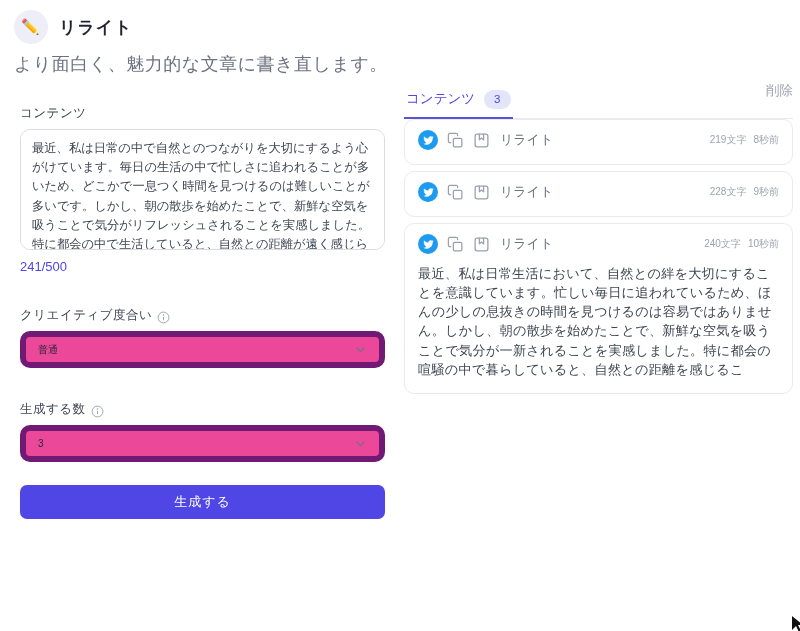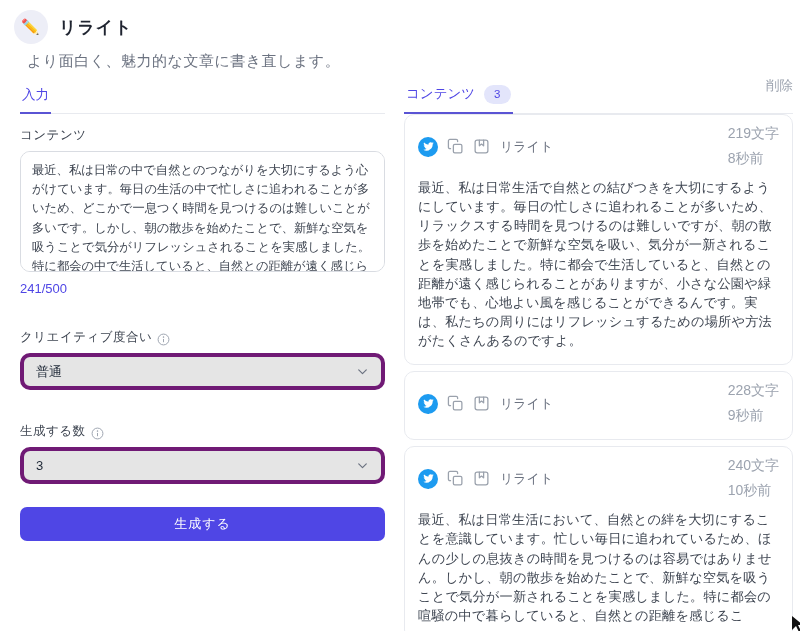--- a/index.html
+++ b/index.html
@@ -7,21 +7,21 @@
     font-family:"Liberation Sans","DejaVu Sans",sans-serif; color:#111827; }
 
   .app { position:relative; width:800px; height:631px; }
 
   
   .app-header { padding:10px 0 0 14px; }
   .header-row { display:flex; align-items:center; gap:11px; }
   .icon-circle { width:34px; height:34px; border-radius:50%; background:#edeef7;
     display:flex; align-items:center; justify-content:center; font-size:15px; }
   .app-title { font-size:17px; font-weight:700; color:#1f2430; letter-spacing:1px; }
-  .app-subtitle { margin:8px 0 0 13px; font-size:15px; color:#6b7280; letter-spacing:.5px; }
+  .app-subtitle { margin:8px 0 0 0; font-size:18px; color:#6b7280; letter-spacing:.5px; }
 
   
   .columns { display:flex; gap:19px; padding-left:20px; margin-top:16px; }
   .col-left  { width:365px; flex:none; }
   .col-right { width:389px; flex:none; }
 
   
   .tabbar { display:flex; align-items:flex-end; border-bottom:1px solid #e8eaef; height:27px; }
   .tab-active { display:flex; align-items:center; font-size:13.5px; font-weight:500;
     color:#4f46e5; padding:0 2px 8px 2px; border-bottom:2px solid #5a54d4; margin-bottom:-1px; }
@@ -33,41 +33,41 @@
   .field-label { display:flex; align-items:flex-end; gap:5px; font-size:12.5px;
     color:#3f4652; margin-bottom:7px; letter-spacing:.5px; }
   .content-label { margin-top:13px; }
   .content-area { width:100%; height:121px; border:1px solid #d9dce2; border-radius:10px;
     padding:9px 11px; font-size:12.3px; line-height:1.56; color:#3f4652; resize:none;
     font-family:"Liberation Sans","DejaVu Sans",sans-serif; outline:none; background:#fff; }
   .counter { text-align:left; font-size:13px; color:#4f46e5; margin-top:5px; }
 
   .field { margin-top:33px; }
   .select-box { display:flex; align-items:center; justify-content:space-between;
-    height:37px; border:4px solid #701a75; border-radius:10px; padding:0 12px;
-    font-size:13px; color:#1f2937; background:#e5e5e5; cursor:pointer; }
+    height:37px; border:6px solid #701a75; border-radius:10px; padding:0 12px;
+    font-size:10px; color:#1f2937; background:#ec4899; cursor:pointer; }
   .chevron { color:#6b7280; display:flex; }
 
   .info-icon { display:inline-flex; color:#9ca3af; }
 
   .generate-btn { display:block; width:100%; height:34px; margin-top:23px;
     background:#4f46e5; color:#ffffff; font-size:13px; letter-spacing:1px;
     border:none; border-radius:7px; cursor:pointer;
     font-family:"Liberation Sans","DejaVu Sans",sans-serif; }
 
   
   .cards { margin-top:0; }
   .card { border:1px solid #e8eaef; border-radius:10px; padding:10px 13px 14px 13px;
     margin-bottom:6px; background:#fff; }
   .card-head { display:flex; align-items:center; gap:9px; }
   .tw-circle { width:20px; height:20px; border-radius:50%; background:#1d9bf0;
     display:flex; align-items:center; justify-content:center; flex:none; }
   .head-icon { display:flex; color:#9aa1ac; cursor:pointer; }
   .card-label { font-size:13px; color:#6b7280; margin-left:1px; }
-  .card-meta { margin-left:auto; display:flex; gap:7px; font-size:14px; color:#9ca3af;flex-direction:column; }
+  .card-meta { margin-left:auto; display:flex; gap:7px; font-size:10px; color:#9ca3af; }
   .card-body { margin-top:10px; font-size:13.2px; line-height:1.45; color:#3f4652;
     letter-spacing:.2px; }
 
   
   .cursor { position:absolute; left:792px; top:616px; width:14px; height:16px; }
 </style>
 </head>
 <body>
 
 <div class="app">
@@ -78,25 +78,20 @@
         <span>✏️</span>
       </div>
       <div class="app-title">リライト</div>
     </div>
     <div class="app-subtitle">より面白く、魅力的な文章に書き直します。</div>
   </div>
 
   <div class="columns">
 
     <div class="col-left">
-      <div class="tabbar">
-        <div class="tab-active">
-          <span>入力</span>
-        </div>
-      </div>
 
       <div class="field-label content-label">
         <span>コンテンツ</span>
       </div>
       <textarea class="content-area" style="">最近、私は日常の中で自然とのつながりを大切にするよう心がけています。毎日の生活の中で忙しさに追われることが多いため、どこかで一息つく時間を見つけるのは難しいことが多いです。しかし、朝の散歩を始めたことで、新鮮な空気を吸うことで気分がリフレッシュされることを実感しました。特に都会の中で生活していると、自然との距離が遠く感じられることが多いのですが、小さな公園や緑地帯でも、心地よい風を感じることができます。私たちの周りには、リフレッシュするための場所や方法が実はたくさんあるのです。</textarea>
       <div class="counter">241/500</div>
 
       <div class="field">
         <div class="field-label">
           <span>クリエイティブ度合い</span>
@@ -171,21 +166,20 @@
                   <rect x="3" y="3" width="18" height="18" rx="3"></rect>
                   <path d="M9 3v8l3-2.4L15 11V3"></path>
                 </svg>
             </span>
             <span class="card-label">リライト</span>
             <span class="card-meta">
               <span>219文字</span>
               <span>8秒前</span>
             </span>
           </div>
-          <div class="card-body">最近、私は日常生活で自然との結びつきを大切にするようにしています。毎日の忙しさに追われることが多いため、リラックスする時間を見つけるのは難しいですが、朝の散歩を始めたことで新鮮な空気を吸い、気分が一新されることを実感しました。特に都会で生活していると、自然との距離が遠く感じられることがありますが、小さな公園や緑地帯でも、心地よい風を感じることができるんです。実は、私たちの周りにはリフレッシュするための場所や方法がたくさんあるのですよ。</div>
         </div>
 
         <div class="card">
           <div class="card-head">
             <span class="tw-circle">
               <svg width="11" height="11" viewBox="0 0 24 24" fill="#ffffff">
                   <path d="M23.4 4.8c-.84.37-1.74.62-2.68.74a4.7 4.7 0 0 0 2.05-2.59c-.9.54-1.9.92-2.96 1.13A4.66 4.66 0 0 0 11.8 7.33c0 .37.04.72.12 1.06A13.2 13.2 0 0 1 2.33 3.5a4.66 4.66 0 0 0 1.44 6.22 4.6 4.6 0 0 1-2.11-.58v.06c0 2.26 1.6 4.14 3.74 4.57-.4.1-.8.16-1.23.16-.3 0-.59-.03-.87-.08a4.67 4.67 0 0 0 4.35 3.24 9.36 9.36 0 0 1-5.8 2 9 9 0 0 1-1.11-.07 13.2 13.2 0 0 0 7.15 2.1c8.58 0 13.27-7.11 13.27-13.27l-.01-.6A9.4 9.4 0 0 0 23.4 4.8z"></path>
                 </svg>
             </span>
             <span class="head-icon">

